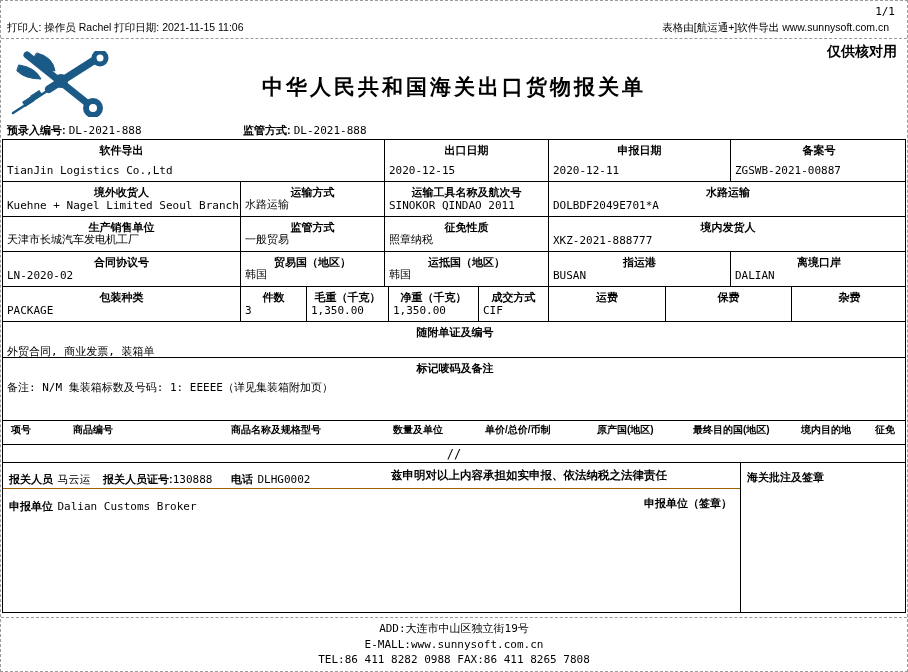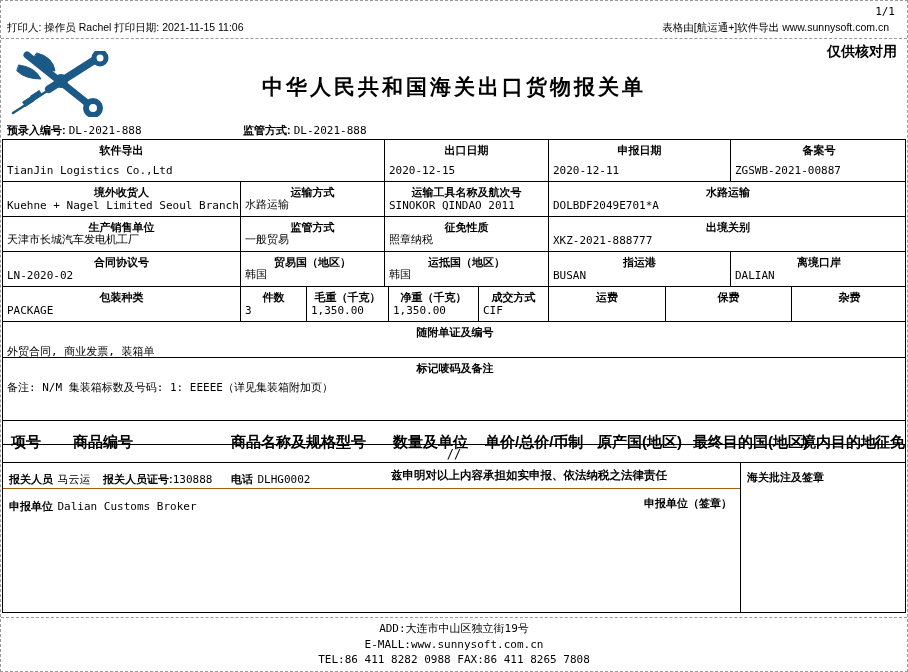--- a/index.html
+++ b/index.html
@@ -17,21 +17,21 @@
   .preentry .grp{position:absolute;top:0;white-space:nowrap;}
   .lbl{font-weight:bold;font-size:11px;white-space:nowrap;text-align:center;}
   .val{font-family:"DejaVu Sans Mono",monospace;font-size:11px;font-weight:normal;white-space:nowrap;}
   .formtable{position:absolute;left:1px;right:1px;top:138px;height:472px;border:1px solid #000;box-sizing:content-box;}
   .row{position:absolute;left:0;right:0;border-bottom:1px solid #000;box-sizing:border-box;}
   .cell{position:absolute;top:0;height:100%;box-sizing:border-box;border-left:1px solid #000;padding:3px 4px;}
   .cell.nb{border-left:none;}
   .cell .val2{position:absolute;left:4px;bottom:4px;font-family:"DejaVu Sans Mono",monospace;
               font-size:11px;white-space:nowrap;}
   .valinline{margin-top:4px;font-family:"DejaVu Sans Mono",monospace;font-size:11px;white-space:nowrap;}
-  .ghead span{position:absolute;top:12px;font-size:15px;font-weight:bold;white-space:nowrap;}
+  .ghead span{position:absolute;top:2px;font-size:10px;font-weight:bold;white-space:nowrap;}
   .slashrow{position:absolute;left:0;right:0;text-align:center;font-family:"DejaVu Sans Mono",monospace;
             font-size:12px;}
   .declwrap{position:absolute;left:0;right:0;top:323px;bottom:0;}
   .declleft{position:absolute;left:0;top:0;bottom:0;width:738px;border-right:1px solid #000;box-sizing:border-box;}
   .declright{position:absolute;left:738px;right:0;top:0;bottom:0;padding:4px 6px;box-sizing:border-box;}
   .declrow1{position:absolute;left:0;right:0;top:0;height:26px;border-bottom:1px solid #a16207;box-sizing:border-box;}
   .declrow1 .grp{position:absolute;top:6px;white-space:nowrap;}
   .declrow2{position:absolute;left:0;right:0;top:26px;height:26px;}
   .declrow2 .grp{position:absolute;top:7px;white-space:nowrap;}
   .stmt{font-weight:bold;font-size:11.5px;}
@@ -129,21 +129,21 @@
       </div>
       <div class="cell" style="left:237px;width:144px">
         <div class="lbl">监管方式</div>
         <div class="val2">一般贸易</div>
       </div>
       <div class="cell" style="left:381px;width:164px">
         <div class="lbl">征免性质</div>
         <div class="val2">照章纳税</div>
       </div>
       <div class="cell" style="left:545px;width:359px">
-        <div class="lbl">出境关别</div>
+        <div class="lbl">境内发货人</div>
         <div class="val2">XKZ-2021-888777</div>
       </div>
     </div>
 
     <div class="row" style="top:112px;height:35px">
       <div class="cell nb" style="left:0;width:237px">
         <div class="lbl">合同协议号</div>
         <div class="val2">LN-2020-02</div>
       </div>
       <div class="cell" style="left:237px;width:144px">

